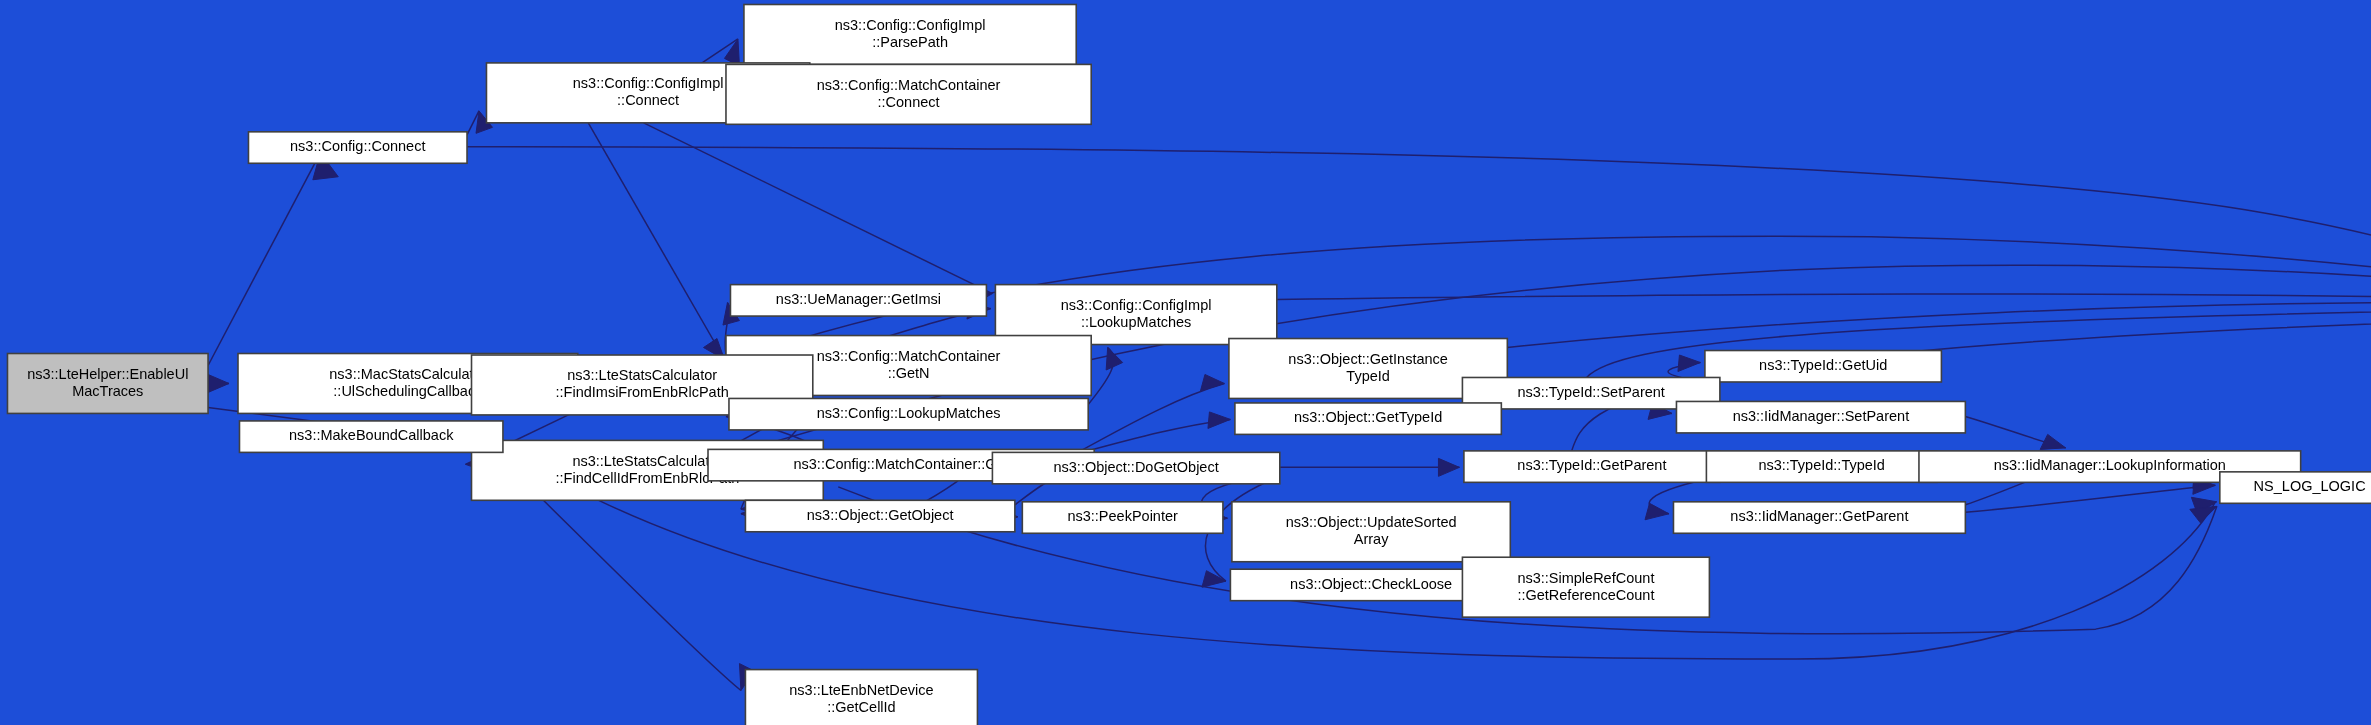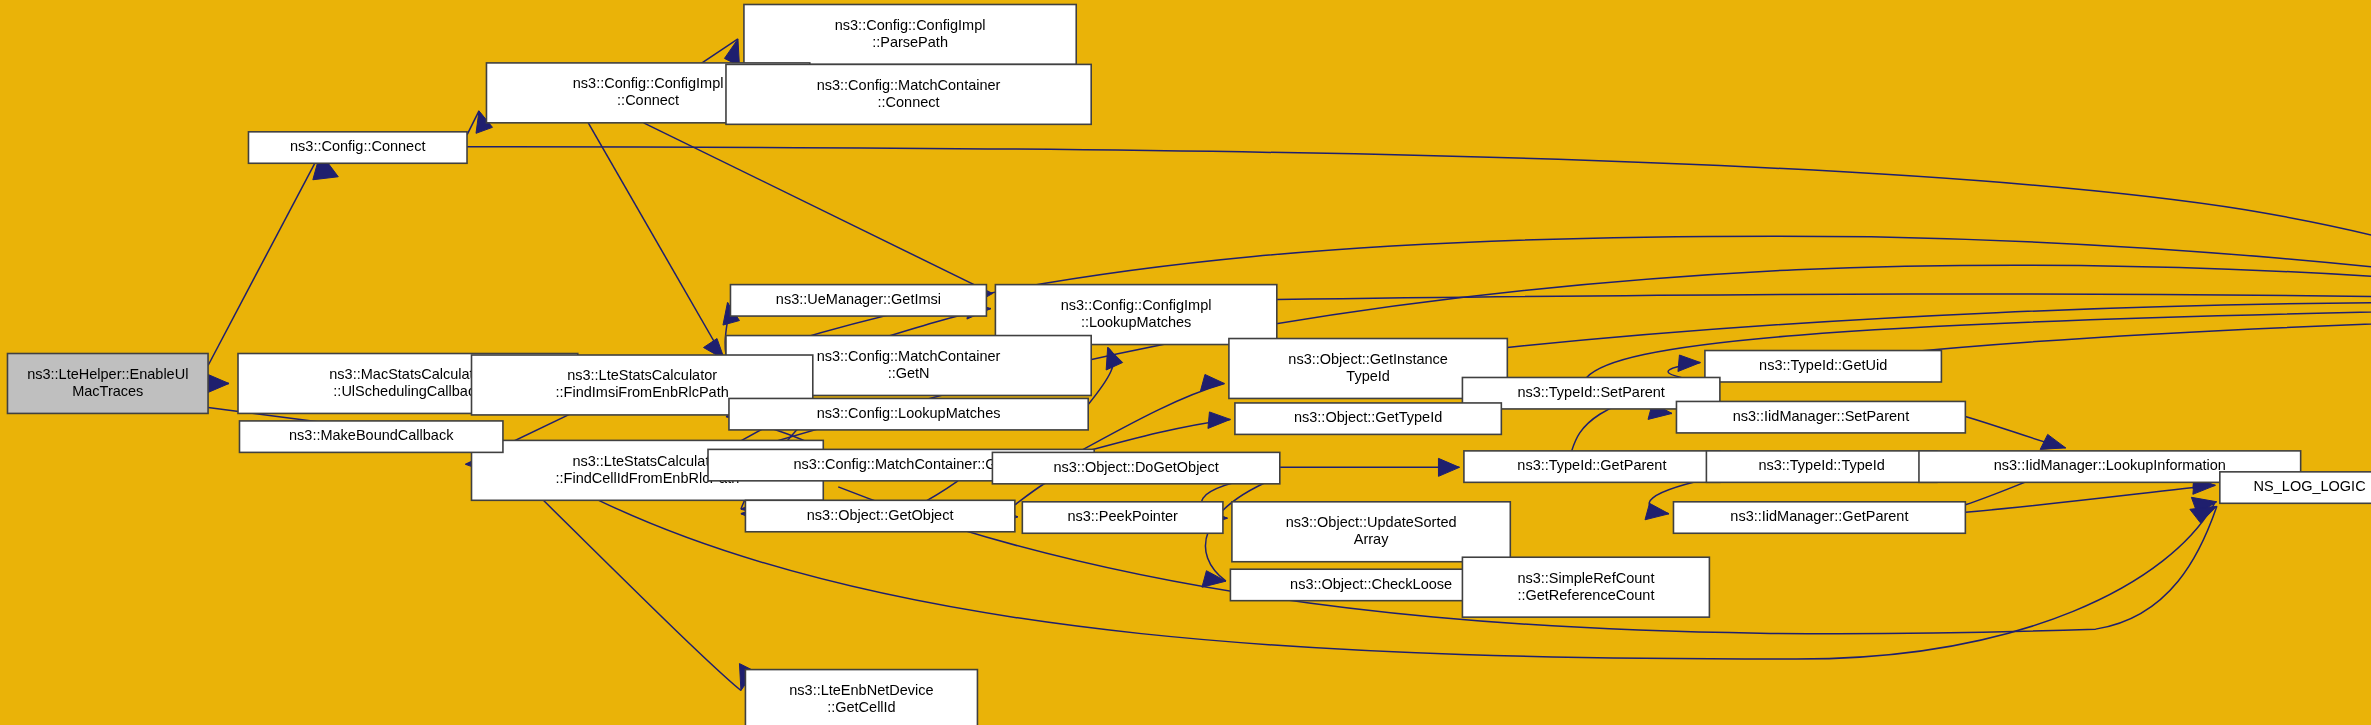--- a/index.html
+++ b/index.html
@@ -4,21 +4,21 @@
 <style>
   html, body {
     margin: 0;
     padding: 0;
     background: #ffffff;
   }
   #graph-root {
     position: relative;
     width: 2371px;
     height: 725px;
-    background: #eab308;
+    background: #1d4ed8;
     font-family: "Liberation Sans", sans-serif;
     overflow: hidden;
   }
   svg#callgraph {
     display: block;
     width: 2371px;
     height: 725px;
   }
   .node-box {
     fill: #ffffff;

